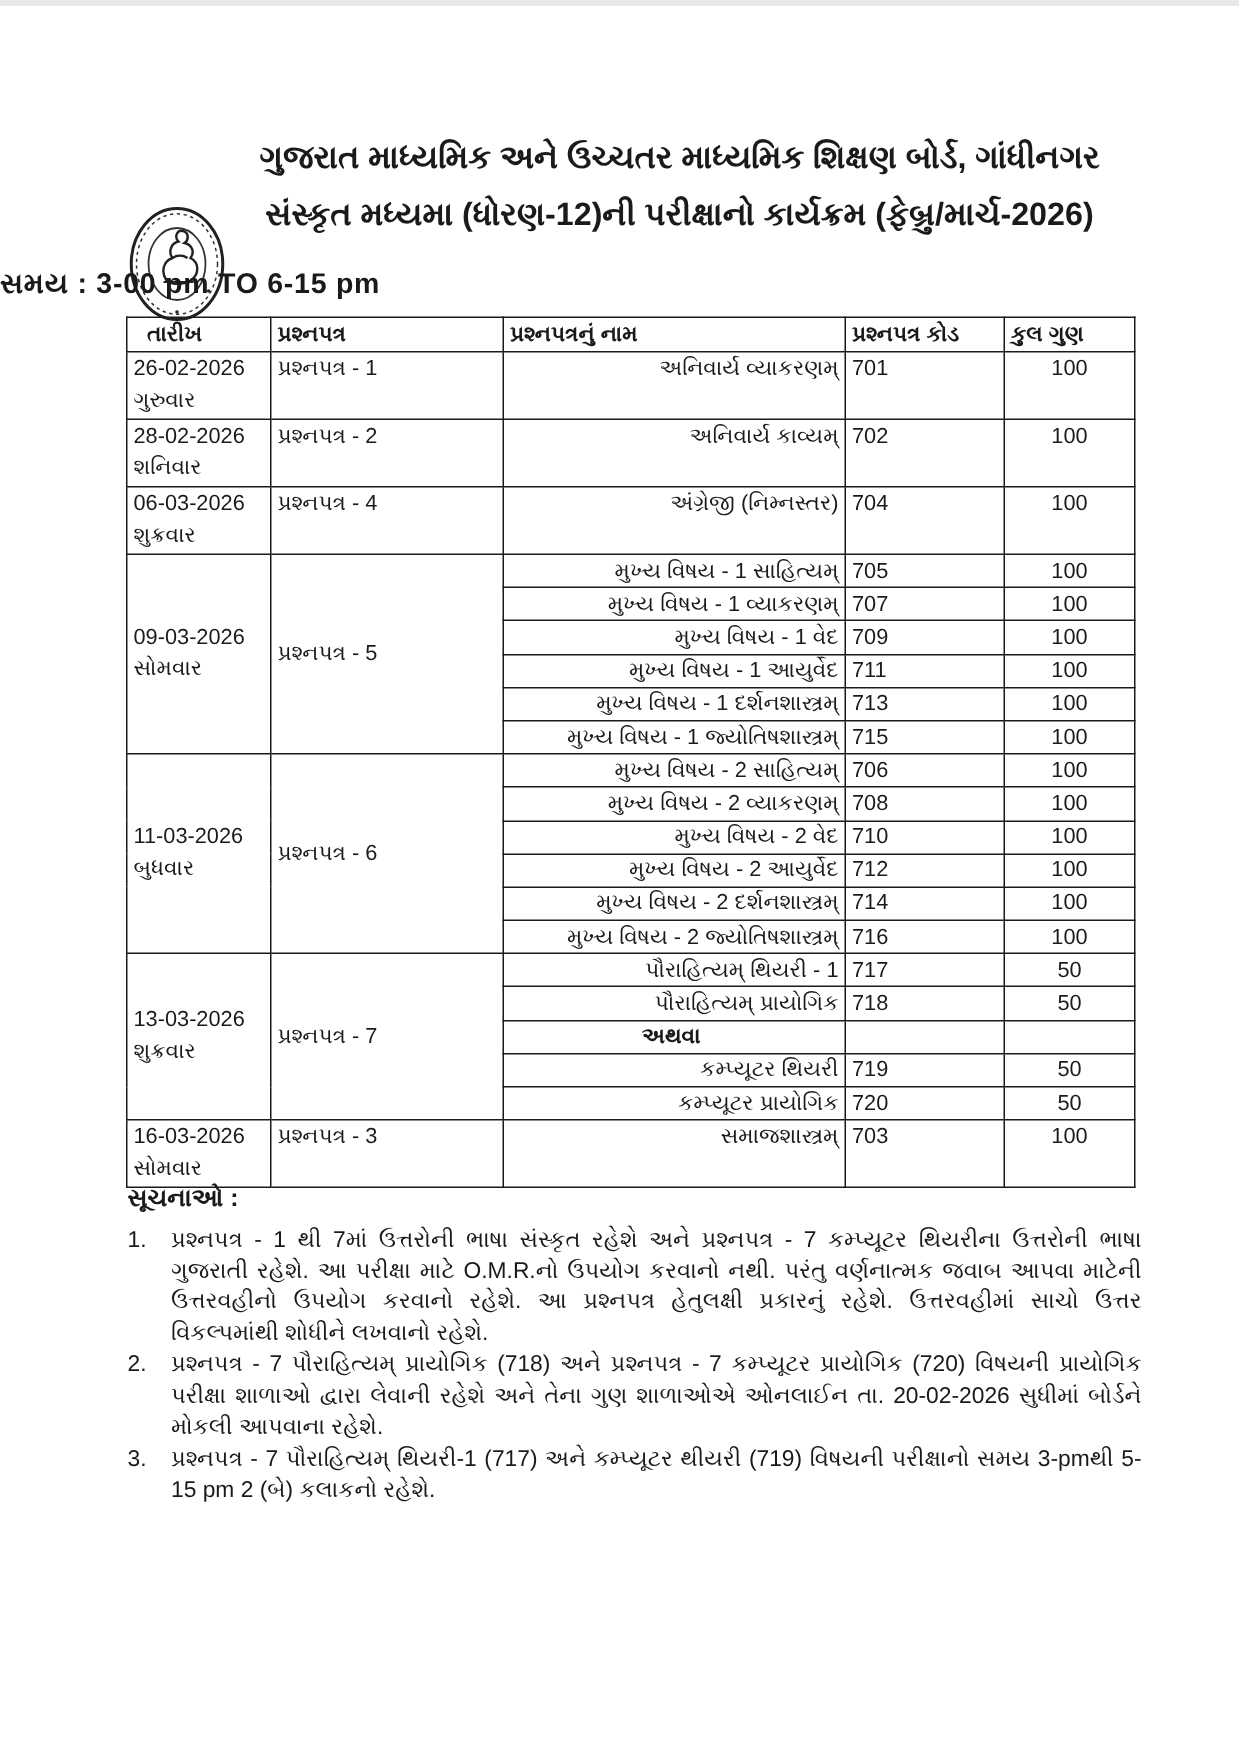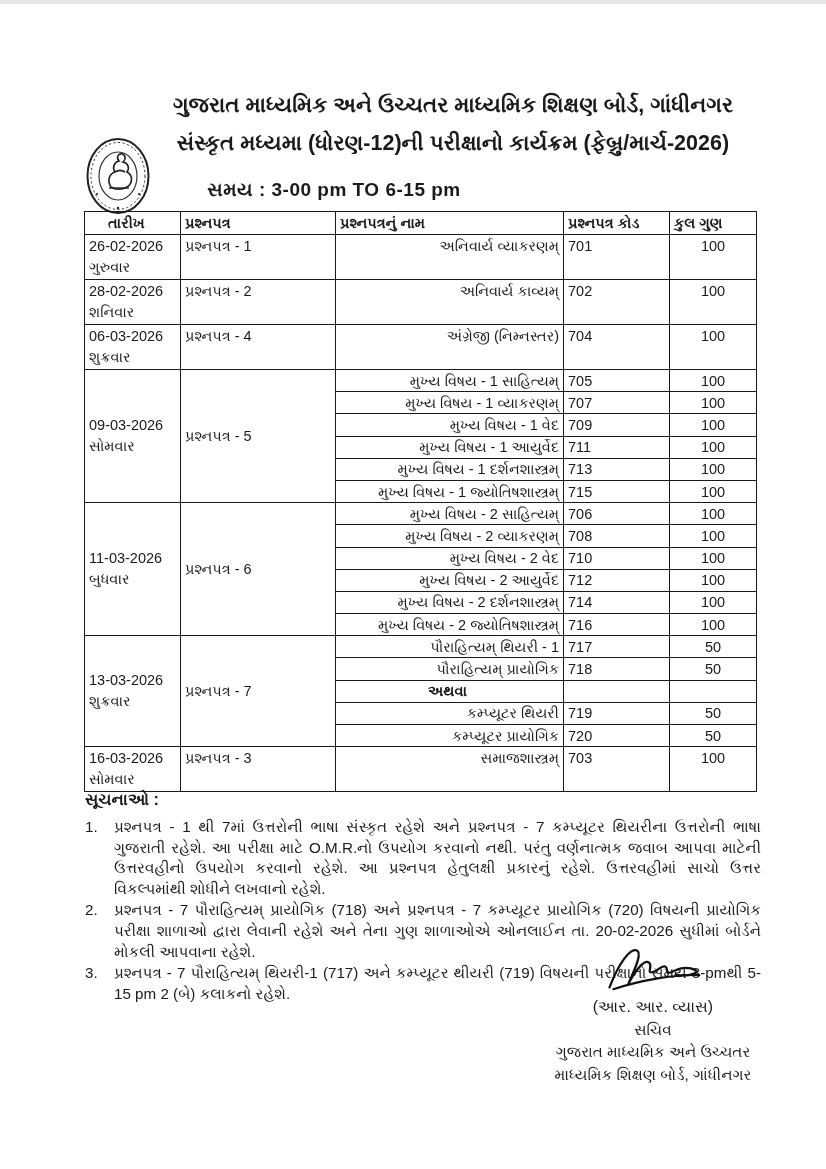--- a/index.html
+++ b/index.html
@@ -24,21 +24,20 @@
     line-height: 38px;
   }
   .seal {
     position: absolute;
     left: 85px; top: 132px;
     width: 66px; height: 80px;
   }
   .time-line {
     position: absolute;
     left: 0; top: 175px; width: 668px;
-    text-align: center;
     font-size: 19px;
     font-weight: bold;
     letter-spacing: 0.5px;
   }
   
   table.schedule {
     position: absolute;
     left: 84px; top: 207px;
     width: 672px;
     border-collapse: collapse;
@@ -50,21 +49,21 @@
     border: 1.6px solid #1a1a1a;
     padding: 0 4px;
     overflow: hidden;
     white-space: nowrap;
   }
   table.schedule thead th {
     font-weight: bold;
     height: 23px;
     text-align: left;
   }
-  table.schedule thead th.col-date { text-align: left; padding-left: 23px; }
+  table.schedule thead th.col-date { text-align: left; padding-left: 13px; }
   td.col-date  { vertical-align: top; padding-left: 6px; line-height: 21px; }
   td.col-paper { vertical-align: top; padding-left: 9px; }
   td.col-name  { text-align: right;  padding-left: 10px; }
   td.col-code  { text-align: left; }
   td.col-marks { text-align: center; }
   table.schedule tbody tr { height: 22.2px; }
   table.schedule tbody tr.row-tall { height: 45px; padding-left: 36px; }
   table.schedule tbody tr.row-tall td { vertical-align: top; padding-top: 1px; }
   td.v-mid { vertical-align: middle !important; }
   td.or-cell { text-align: center !important; font-weight: bold; padding-left: 0 !important; }
@@ -291,24 +290,14 @@
     <div class="note-item">
       <span class="note-num">2.</span>
       <span class="note-text">પ્રશ્નપત્ર - 7 પૌરાહિત્યમ્ પ્રાયોગિક (718) અને પ્રશ્નપત્ર - 7 કમ્પ્યૂટર પ્રાયોગિક (720) વિષયની પ્રાયોગિક પરીક્ષા શાળાઓ દ્વારા લેવાની રહેશે અને તેના ગુણ શાળાઓએ ઓનલાઈન તા. 20-02-2026 સુધીમાં બોર્ડને મોકલી આપવાના રહેશે.</span>
     </div>
     <div class="note-item">
       <span class="note-num">3.</span>
       <span class="note-text">પ્રશ્નપત્ર - 7 પૌરાહિત્યમ્ થિયરી-1 (717) અને કમ્પ્યૂટર થીયરી (719) વિષયની પરીક્ષાનો સમય 3-pmથી 5-15 pm 2 (બે) કલાકનો રહેશે.</span>
     </div>
   </div>
 
-  <div class="sig-block">
-    <svg class="sig-scribble" viewBox="0 0 120 55">
-      <path d="M14,48 C24,22 36,6 43,9 C49,12 40,30 34,44 M34,44 C44,26 52,18 56,22 C60,26 53,33 59,32 C65,31 69,24 73,26 C77,28 72,35 79,32 C86,29 92,26 100,28 C106,29.5 108,31 104,33 C98,36 88,36 84,34" fill="none" stroke="#111" stroke-width="2.4" stroke-linecap="round"></path>
-      <path d="M18,50 C45,41 82,34 109,35" fill="none" stroke="#111" stroke-width="2.2" stroke-linecap="round"></path>
-    </svg>
-    <div class="sig-name">(આર. આર. વ્યાસ)</div>
-    <div>સચિવ</div>
-    <div>ગુજરાત માધ્યમિક અને ઉચ્ચતર</div>
-    <div>માધ્યમિક શિક્ષણ બોર્ડ, ગાંધીનગર</div>
-  </div>
 
 </div>
 
 </body></html>

